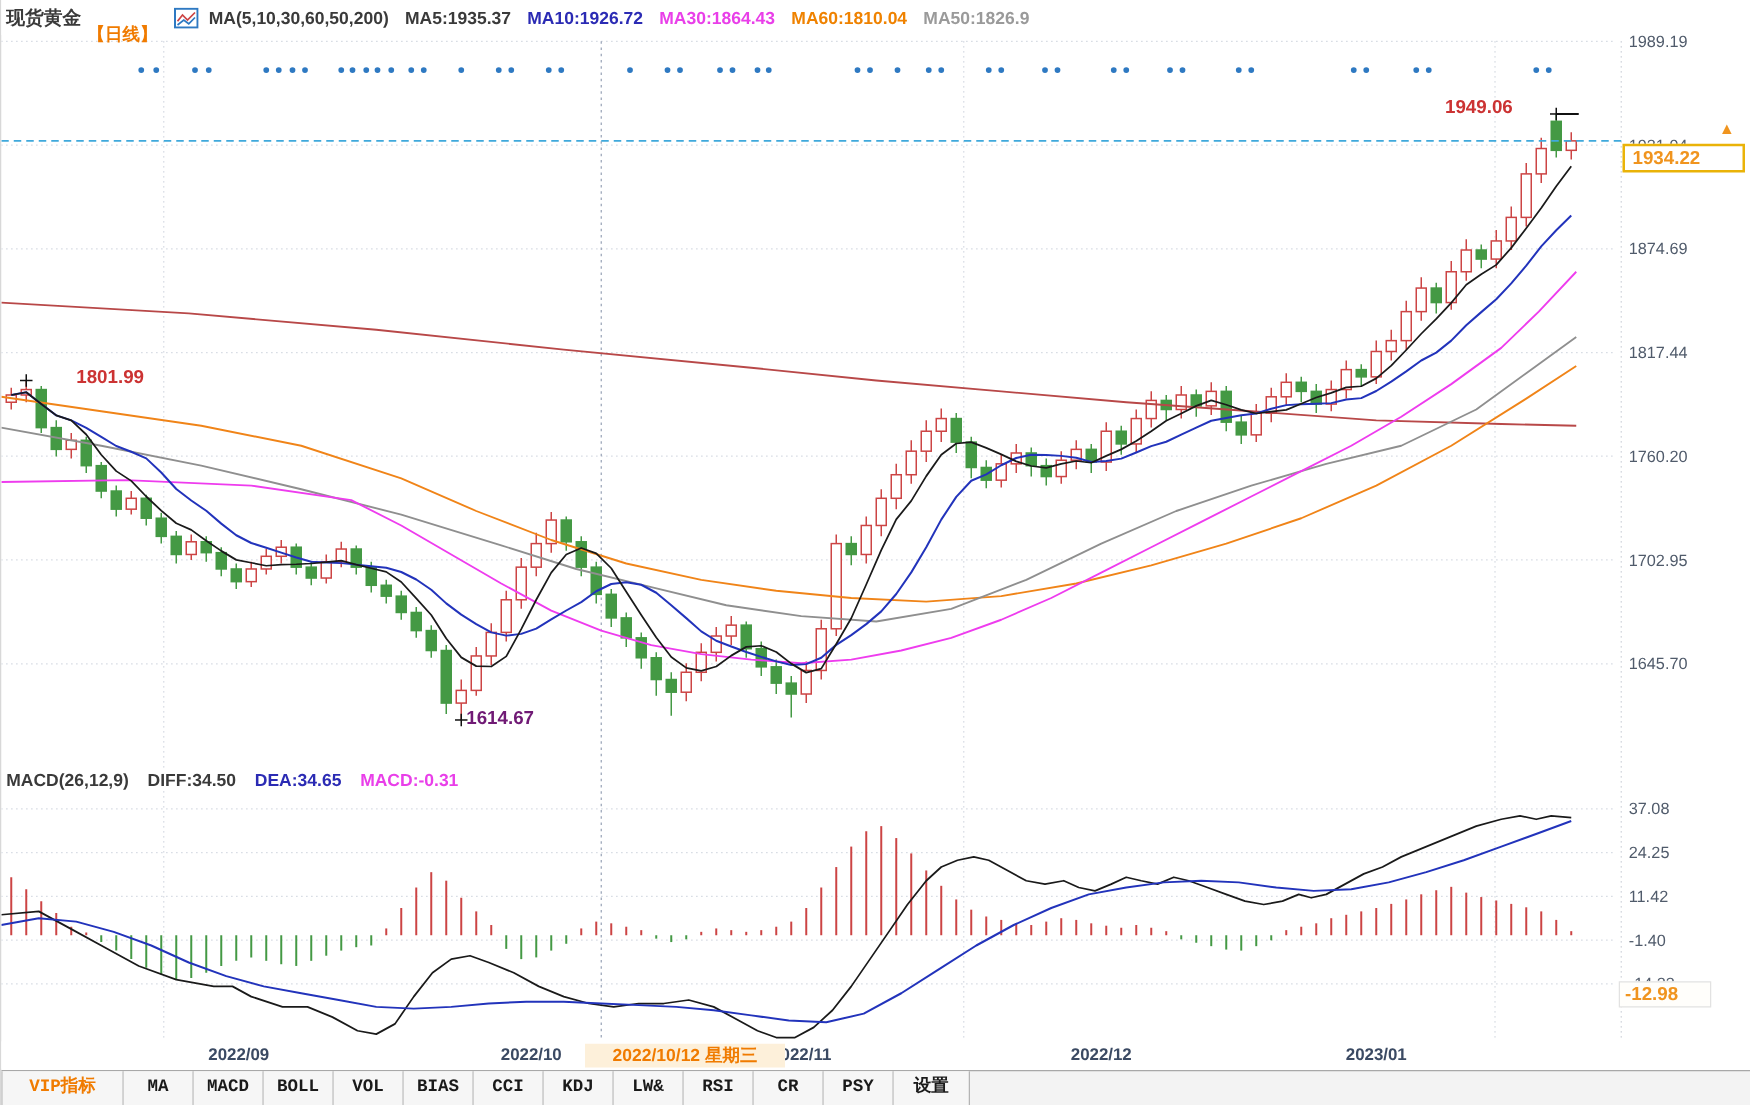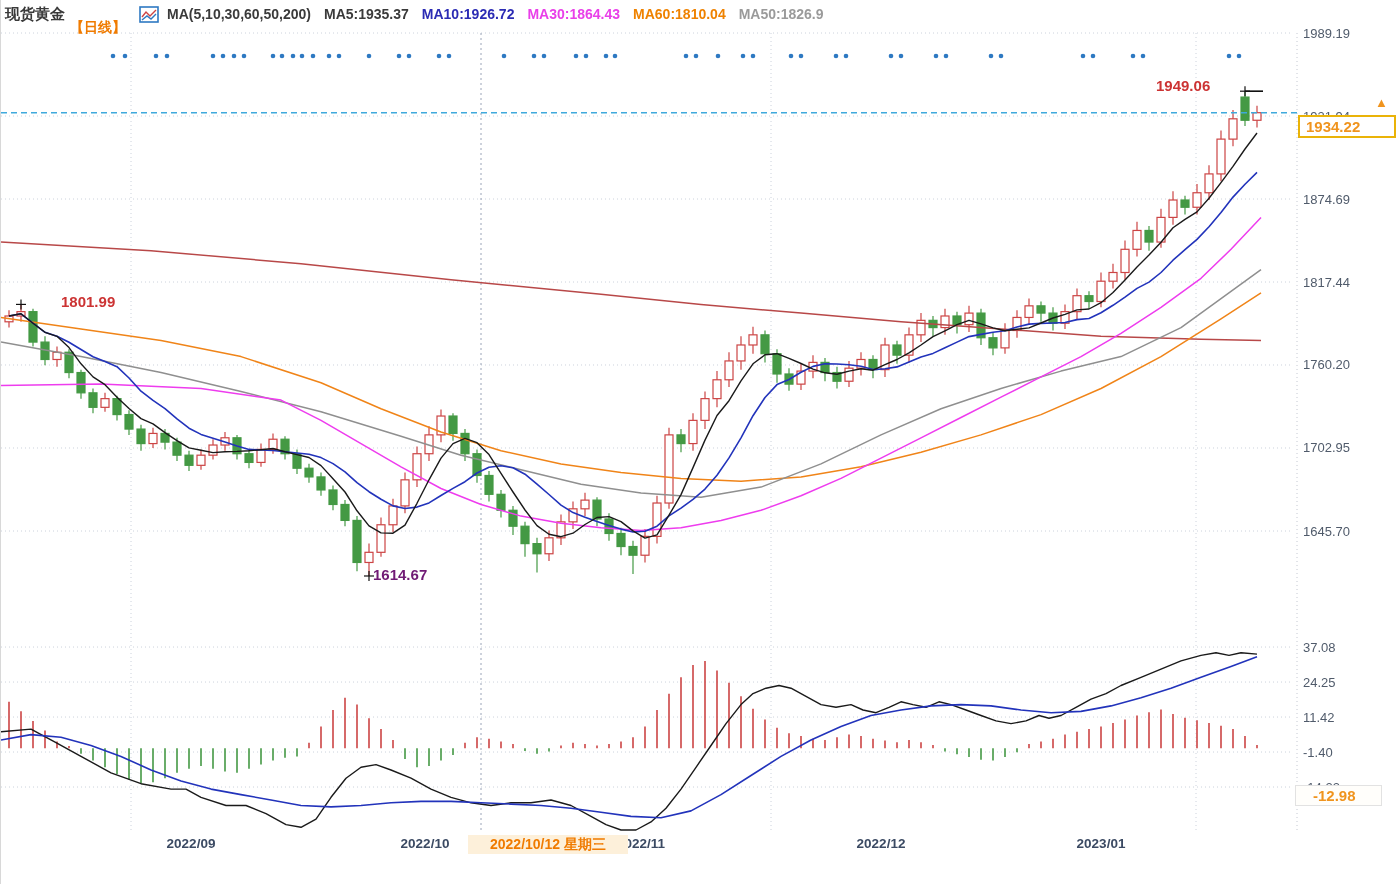--- a/index.html
+++ b/index.html
@@ -23,21 +23,21 @@
   .iconbtn{position:absolute;top:4px;width:20px;height:20px;border:2px solid #2e79c2;border-radius:2px;
       box-sizing:border-box;display:flex;align-items:center;justify-content:center;background:#fff;cursor:pointer;}
 
   .plabel{position:absolute;font-size:15px;font-weight:700;z-index:2;}
   .red{color:#cc3333;} .green{color:#701a75;}
 
   .pricebox{position:absolute;left:1297px;top:115px;width:88px;height:19px;border:2px solid #eab308;
       background:#fff;color:#f0941e;font-size:15px;font-weight:700;line-height:19px;padding-left:6px;z-index:3;}
   .arrowup{position:absolute;left:1374px;top:95px;color:#f0941e;font-size:13px;z-index:4;}
   .macdbox{position:absolute;left:1294px;top:785px;width:68px;height:19px;background:#fffefb;
-      border:1px solid #e2e2e2;color:#f0941e;font-size:15px;font-weight:700;line-height:19px;padding-left:17px;z-index:3;}
+      border:1px solid #e2e2e2;color:#f0941e;font-size:15px;font-weight:700;line-height:19px;padding-left:4px;z-index:3;}
 
   .macdheader{position:absolute;left:4px;top:616px;display:flex;gap:15px;font-size:14px;font-weight:700;z-index:2;background:#fff;}
 
   .xaxis{position:absolute;left:0;top:833px;width:100%;height:22px;background:#fff;z-index:2;}
   .xlabel{position:absolute;top:3px;transform:translateX(-50%);font-size:13.5px;font-weight:700;color:#3b4a63;}
   .datebox{position:absolute;left:467px;top:835px;width:160px;height:19px;background:#fdf0da;color:#f07b00;
       font-size:14px;font-weight:700;text-align:center;line-height:19px;z-index:4;}
 
   .tabbar{position:absolute;left:0;top:856px;width:100%;height:28px;background:#f3f3f3;border-top:1px solid #a8a8a8;
       display:flex;font-family:"Liberation Mono",monospace;font-size:14px;font-weight:700;color:#1a1a1a;
@@ -528,23 +528,44 @@
   </div>
 
   <div class="plabel red" style="left:1155px;top:77px">1949.06</div>
   <div class="plabel red" style="left:60px;top:293px">1801.99</div>
   <div class="plabel green" style="left:372px;top:566px">1614.67</div>
 
   <div class="pricebox">1934.22</div>
   <div class="arrowup">▲</div>
   <div class="macdbox">-12.98</div>
 
+  <div class="macdheader">
+    <span class="c-dark">MACD(26,12,9)</span>
+    <span class="c-dark">DIFF:34.50</span>
+    <span class="c-blue">DEA:34.65</span>
+    <span class="c-mag">MACD:-0.31</span>
+  </div>
 
   <div class="xaxis" id="xaxis">
       <div class="xlabel" style="left: 190px; text-align: center;">2022/09</div>
       <div class="xlabel" style="left: 424px;">2022/10</div>
       <div class="xlabel" style="left: 640px;">2022/11</div>
       <div class="xlabel" style="left: 880px;">2022/12</div>
       <div class="xlabel" style="left: 1100px; text-align: center;">2023/01</div>
     </div>
   <div class="datebox">2022/10/12 星期三</div>
 
+  <div class="tabbar" id="tabbar">
+      <div class="tab first accent" style="width: 96px;">VIP指标</div>
+      <div class="tab" style="width: 55px;">MA</div>
+      <div class="tab" style="width: 55px;">MACD</div>
+      <div class="tab" style="width: 55px;">BOLL</div>
+      <div class="tab" style="width: 55px;">VOL</div>
+      <div class="tab" style="width: 55px;">BIAS</div>
+      <div class="tab" style="width: 55px;">CCI</div>
+      <div class="tab" style="width: 55px;">KDJ</div>
+      <div class="tab" style="width: 55px;">LW&amp;</div>
+      <div class="tab" style="width: 55px;">RSI</div>
+      <div class="tab" style="width: 55px;">CR</div>
+      <div class="tab" style="width: 55px;">PSY</div>
+      <div class="tab" style="width: 60px;">设置</div>
+    </div>
 </div>
 
 </body></html>

